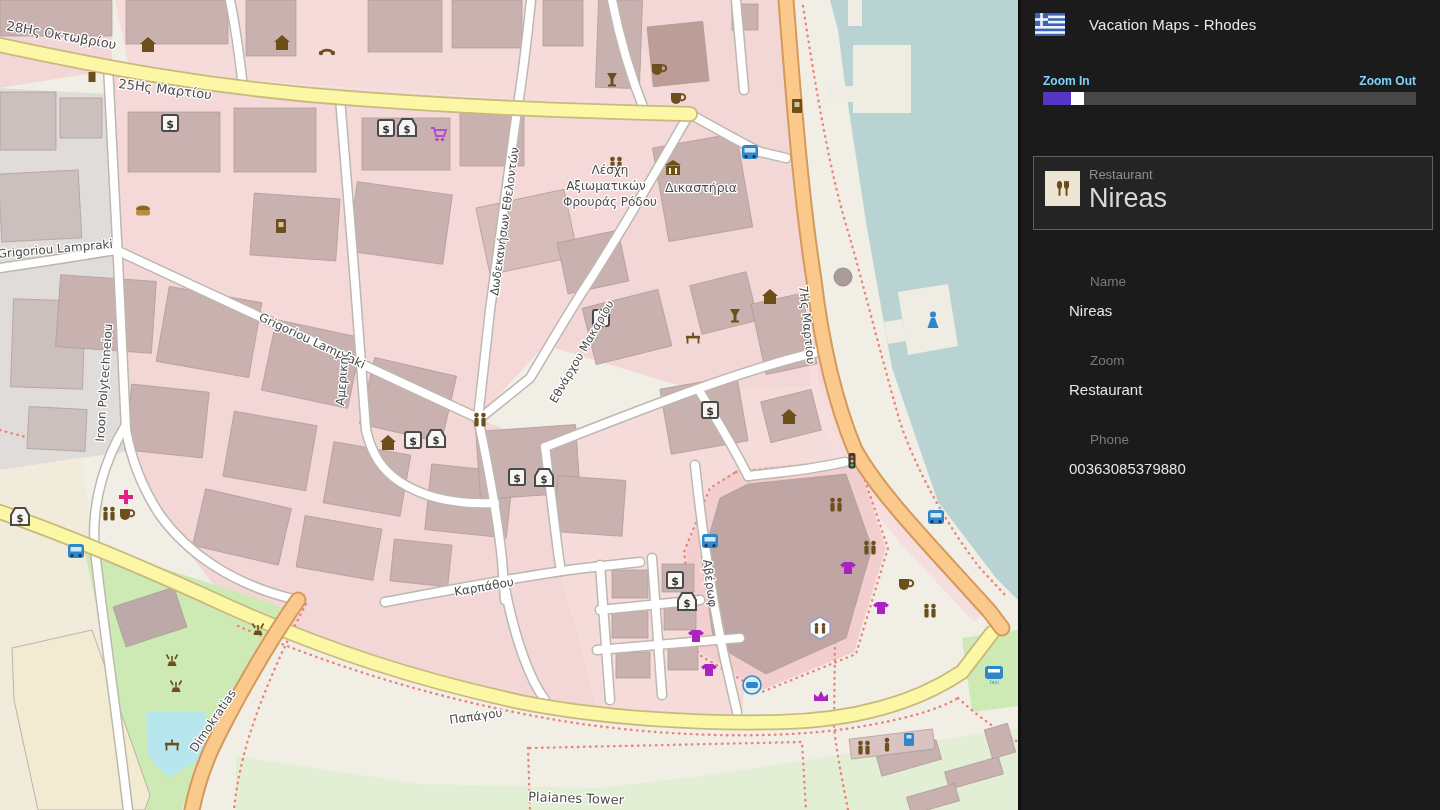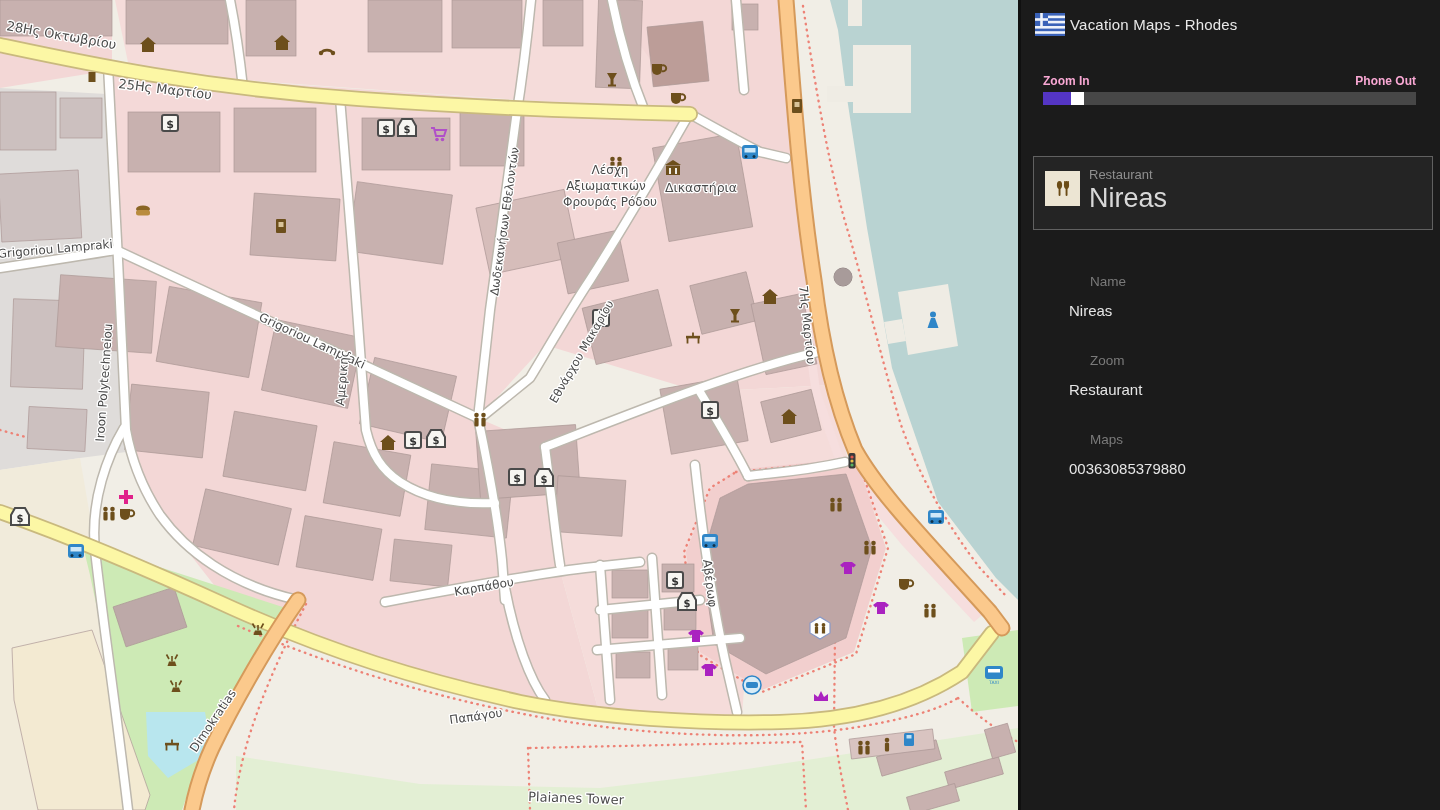--- a/index.html
+++ b/index.html
@@ -2,23 +2,23 @@
 <html><head>
 <meta charset="utf-8">
 <style>
   * { margin:0; padding:0; box-sizing:border-box; }
   html,body { width:1440px; height:810px; overflow:hidden; background:#1b1b1b;
               font-family:"Liberation Sans", sans-serif; }
   .app { display:flex; width:1440px; height:810px; }
   .map-pane { position:relative; width:1018px; height:810px; background:#f1eee6; overflow:hidden; }
   .map-pane svg { display:block; }
   .sidebar { position:relative; width:422px; height:810px; background:#1b1b1b; border-left:3px solid #101010; }
-  .titlebar { position:absolute; left:14px; top:13px; display:flex; align-items:center; gap:5px; }
+  .titlebar { position:absolute; left:14px; top:13px; display:flex; align-items:center; gap:24px; }
   .title { color:#e9e9e9; font-size:15px; letter-spacing:.2px; }
-  .zoom-label { position:absolute; top:74px; color:#f9a8d4; font-size:12px; font-weight:bold; }
+  .zoom-label { position:absolute; top:74px; color:#7dd3fc; font-size:12px; font-weight:bold; }
   .zoom-in  { left:22px; }
   .zoom-out { right:24px; }
   .slider { position:absolute; left:22px; right:24px; top:92px; height:13px; background:#474747; }
   .slider-fill { position:absolute; left:0; top:0; bottom:0; background:#5435c4; }
   .slider-thumb { position:absolute; top:0; bottom:0; width:13px; background:#ffffff; }
   .card { position:absolute; left:12px; top:156px; width:400px; height:74px;
           background:#242424; border:1px solid #616161; }
   .card-tile { position:absolute; left:11px; top:14px; width:35px; height:35px; background:#ece5d3;
                display:flex; align-items:center; justify-content:center; }
   .card-cat { position:absolute; left:55px; top:10px; color:#8f8f8f; font-size:13px; }
@@ -509,21 +509,21 @@
         <rect y="13" width="30" height="2.6" fill="#eef2fa"></rect>
         <rect y="18.2" width="30" height="2.6" fill="#eef2fa"></rect>
         <rect width="13" height="13" fill="#3a62b8"></rect>
         <rect x="5.2" width="2.6" height="13" fill="#eef2fa"></rect>
         <rect y="5.2" width="13" height="2.6" fill="#eef2fa"></rect>
       </svg>
       <span class="title">Vacation Maps - Rhodes</span>
     </div>
 
     <span class="zoom-label zoom-in">Zoom In</span>
-    <span class="zoom-label zoom-out">Phone Out</span>
+    <span class="zoom-label zoom-out">Zoom Out</span>
     <div class="slider">
       <div class="slider-fill" id="slider-fill" style="width: 7.5%;"></div>
       <div class="slider-thumb" id="slider-thumb" style="left: 7.5%;"></div>
     </div>
 
     <div class="card">
       <div class="card-tile">
         <svg width="22" height="22" viewBox="0 0 22 22">
           <g fill="#6b4c16">
             <ellipse cx="7.5" cy="7" rx="2.6" ry="4"></ellipse>
@@ -536,16 +536,16 @@
         </svg>
       </div>
       <div class="card-cat">Restaurant</div>
       <div class="card-name">Nireas</div>
     </div>
 
     <div class="field-label" style="top:274px">Name</div>
     <div class="field-value" style="top:302px">Nireas</div>
     <div class="field-label" style="top:353px">Zoom</div>
     <div class="field-value" style="top:381px">Restaurant</div>
-    <div class="field-label" style="top:432px">Maps</div>
+    <div class="field-label" style="top:432px">Phone</div>
     <div class="field-value" style="top:460px">00363085379880</div>
   </div>
 </div>
 
 </body></html>

